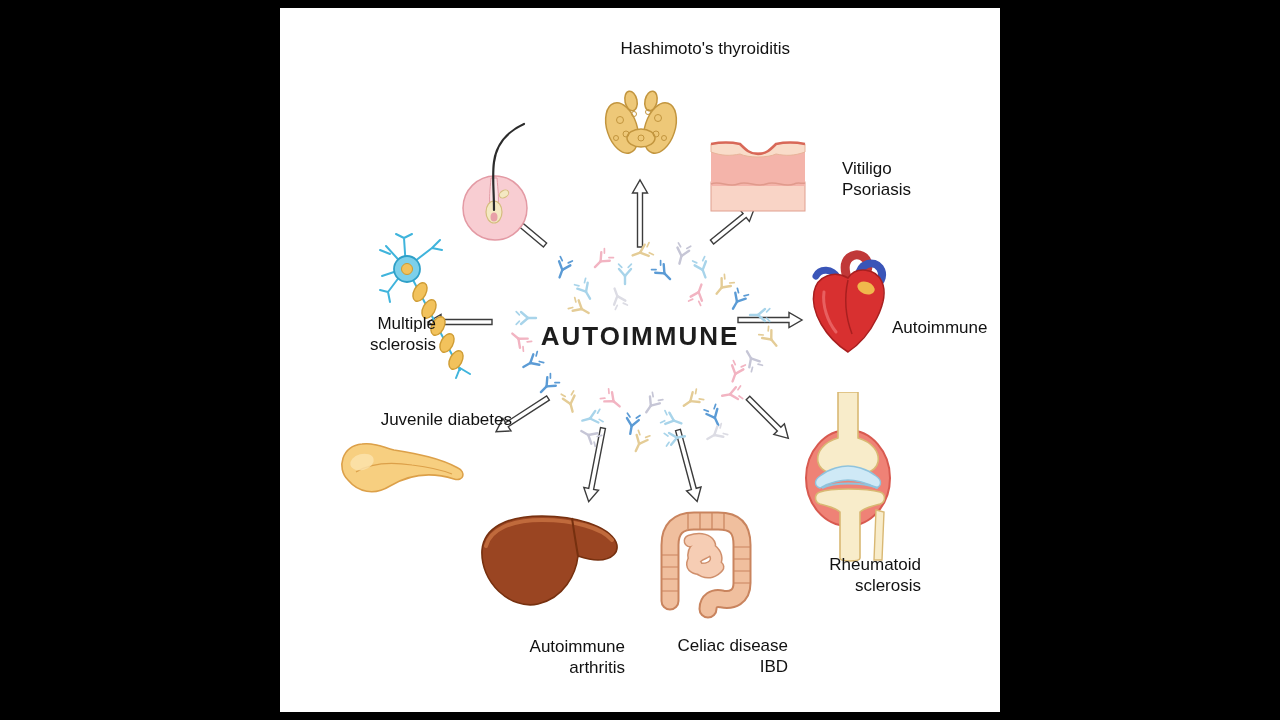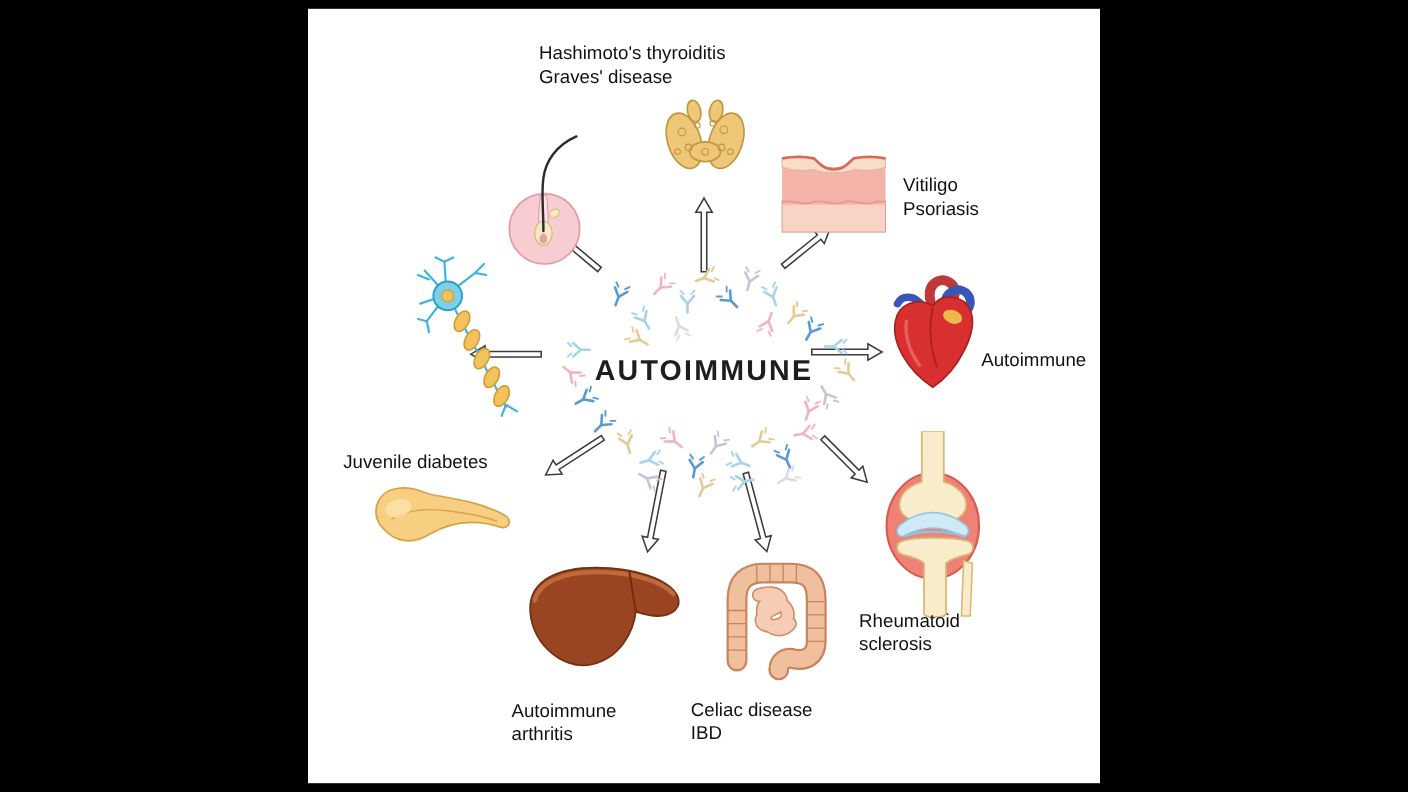--- a/index.html
+++ b/index.html
@@ -9,21 +9,21 @@
   .letterbox.left{left:0}
   .letterbox.right{right:0}
   .bar{position:absolute;left:0;width:1280px;height:8px;background:#000;z-index:6}
   .bar.top{top:0}
   .bar.bottom{bottom:0}
   .canvas{position:absolute;left:280px;top:0;width:720px;height:720px;background:#fff}
   .overlay{position:absolute;left:0;top:0;width:720px;height:720px;z-index:1;pointer-events:none}
   .item{position:absolute;z-index:2}
   .item svg{width:100%;height:100%;display:block}
   .label{position:absolute;z-index:3;font-size:17px;line-height:21px;color:#111}
-  .label.center{text-align:left}
+  .label.center{text-align:right}
   .title{position:absolute;left:230px;top:320px;width:260px;z-index:3;text-align:center;
     font-weight:bold;font-size:26px;line-height:33px;letter-spacing:2px;color:#1d1d1d}
 </style>
 </head>
 <body>
 
 <div class="bar top"></div>
 <div class="bar bottom"></div>
 <div class="letterbox left"></div>
 <div class="letterbox right"></div>
@@ -111,21 +111,20 @@
         <circle cx="43" cy="52" r="3"></circle>
           <circle cx="18" cy="52" r="2.5"></circle>
         <circle cx="66" cy="52" r="2.5"></circle>
           <circle cx="36" cy="28" r="2.5"></circle>
           <circle cx="50" cy="26" r="2.5"></circle>
       </g>
     </svg>
   </div>
   <div class="label center" style="left:210px;top:38px;width:300px">
     <div>Hashimoto's thyroiditis</div>
-    <div>Graves' disease</div>
   </div>
 
   <div class="item" style="left:180px;top:120px;width:72px;height:122px">
     <svg viewBox="0 0 72 122">
       <circle cx="35" cy="88" r="32" fill="#f8cdd2" stroke="#e39aa4" stroke-width="1.5"></circle>
       <path d="M31,58 C30,70 29,78 30,86 L38,86 C39,78 38,70 37,58 Z" fill="#fbe3e6" stroke="#e39aa4" stroke-width="1"></path>
       <ellipse cx="44" cy="74" rx="5" ry="3.5" fill="#f4e8c2" stroke="#d4bd7e" stroke-width="1" transform="rotate(-30 44 74)"></ellipse>
       <ellipse cx="34" cy="92" rx="8" ry="11" fill="#f4e8c2" stroke="#d4bd7e" stroke-width="1.2"></ellipse>
       <ellipse cx="34" cy="97" rx="3.5" ry="4.5" fill="#e8a0a8"></ellipse>
       <path d="M34,90 C34,70 32,56 34,42 C36,26 46,12 64,4" fill="none" stroke="#2b2b2b" stroke-width="2.2" stroke-linecap="round"></path>
@@ -134,21 +133,21 @@
 
   <div class="item" style="left:430px;top:138px;width:96px;height:74px">
     <svg viewBox="0 0 96 74">
       <rect x="1" y="44" width="94" height="29" fill="#f9d4c6" stroke="#e0a090" stroke-width="1"></rect>
       <rect x="1" y="14" width="94" height="34" fill="#f4b4aa"></rect>
       <path d="M1,14 L1,6 C12,4 20,4 30,6 C36,12 40,16 48,16 C56,16 60,12 66,6 C76,4 84,4 95,6 L95,14 C84,18 76,18 66,16 C58,20 38,20 30,16 C20,18 12,18 1,14 Z" fill="#f9dcc9" stroke="#e8b49a" stroke-width="1"></path>
       <path d="M1,6 C12,4 20,4 30,6 C36,12 40,16 48,16 C56,16 60,12 66,6 C76,4 84,4 95,6" fill="none" stroke="#d86858" stroke-width="2.5"></path>
       <path d="M1,46 C10,42 18,50 28,46 C38,42 46,50 56,46 C66,42 74,50 84,46 C88,44 92,46 95,45" fill="none" stroke="#e09a8c" stroke-width="1.5"></path>
     </svg>
   </div>
-  <div class="label" style="left:541px;top:158px;width:110px">
+  <div class="label" style="left:562px;top:158px;width:110px">
     <div>Vitiligo</div>
     <div>Psoriasis</div>
   </div>
 
   <div class="item" style="left:96px;top:230px;width:100px;height:150px">
     <svg viewBox="0 0 100 150">
       <g stroke="#3fb4dc" stroke-width="2" fill="none" stroke-linecap="round">
         <path d="M30,38 L10,16 M14,24 L4,20 M30,38 L28,8 M28,8 L20,4 M28,8 L36,4"></path>
         <path d="M30,38 L56,18 M56,18 L64,10 M56,18 L66,20"></path>
         <path d="M30,38 L6,46 M30,38 L12,62 M12,62 L4,60 M12,62 L14,72"></path>
@@ -160,20 +159,24 @@
         <ellipse cx="44" cy="62" rx="6" ry="10" transform="rotate(28 44 62)"></ellipse>
         <ellipse cx="53" cy="79" rx="6" ry="10" transform="rotate(28 53 79)"></ellipse>
         <ellipse cx="62" cy="96" rx="6" ry="10" transform="rotate(28 62 96)"></ellipse>
         <ellipse cx="71" cy="113" rx="6" ry="10" transform="rotate(28 71 113)"></ellipse>
         <ellipse cx="80" cy="130" rx="6" ry="10" transform="rotate(28 80 130)"></ellipse>
       </g>
       <g stroke="#3fb4dc" stroke-width="2" fill="none" stroke-linecap="round">
         <path d="M84,138 L94,144 M84,138 L80,148"></path>
       </g>
     </svg>
+  </div>
+  <div class="label center" style="left:16px;top:313px;width:140px">
+    <div>Multiple</div>
+    <div>sclerosis</div>
   </div>
 
   <div class="item" style="left:522px;top:248px;width:92px;height:108px">
     <svg viewBox="0 0 92 108">
       <path d="M44,26 C40,10 52,4 60,8 C66,11 68,18 64,24" fill="none" stroke="#c03838" stroke-width="9" stroke-linecap="round"></path>
       <path d="M56,30 C58,14 72,12 78,20 C82,26 80,34 74,36" fill="none" stroke="#3a55b8" stroke-width="8" stroke-linecap="round"></path>
       <path d="M36,30 C30,20 18,20 14,28" fill="none" stroke="#3a55b8" stroke-width="7" stroke-linecap="round"></path>
       <path d="M46,104 C24,90 8,64 12,44 C15,28 32,22 46,30 C54,18 74,20 80,34 C88,52 70,88 46,104 Z" fill="#d83030" stroke="#a81f1f" stroke-width="1.5"></path>
       <path d="M46,32 C42,50 44,70 50,86" fill="none" stroke="#a81f1f" stroke-width="1.5"></path>
       <ellipse cx="64" cy="40" rx="9" ry="6" fill="#f0b84c" transform="rotate(20 64 40)"></ellipse>

